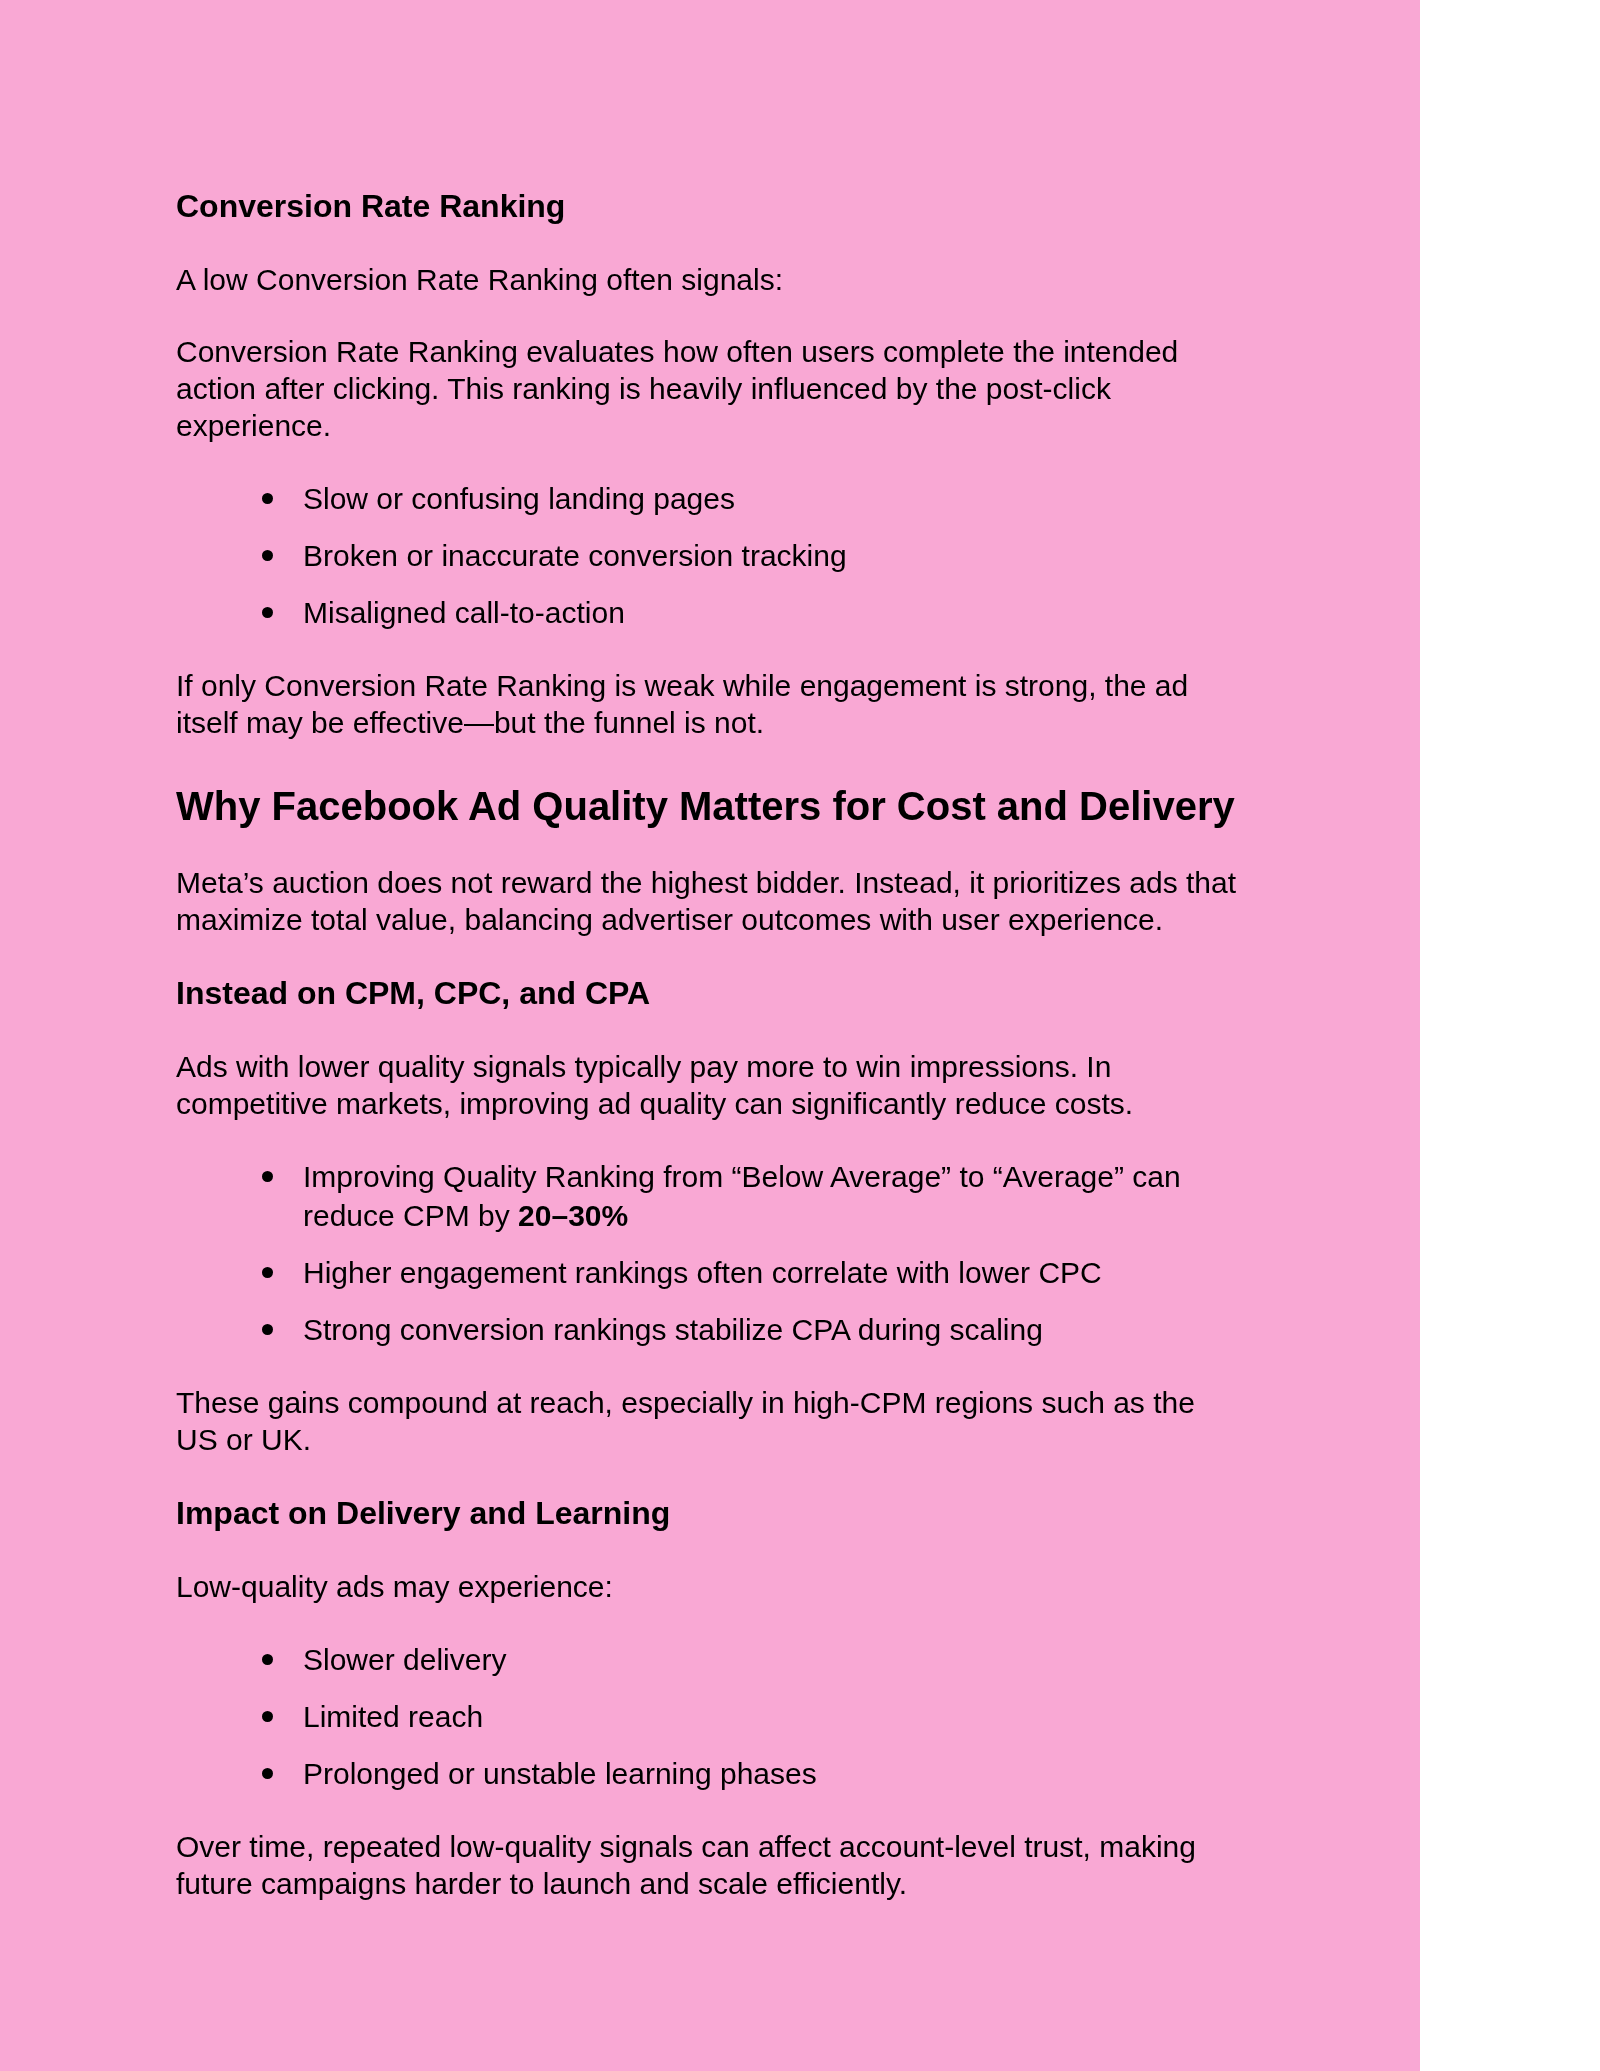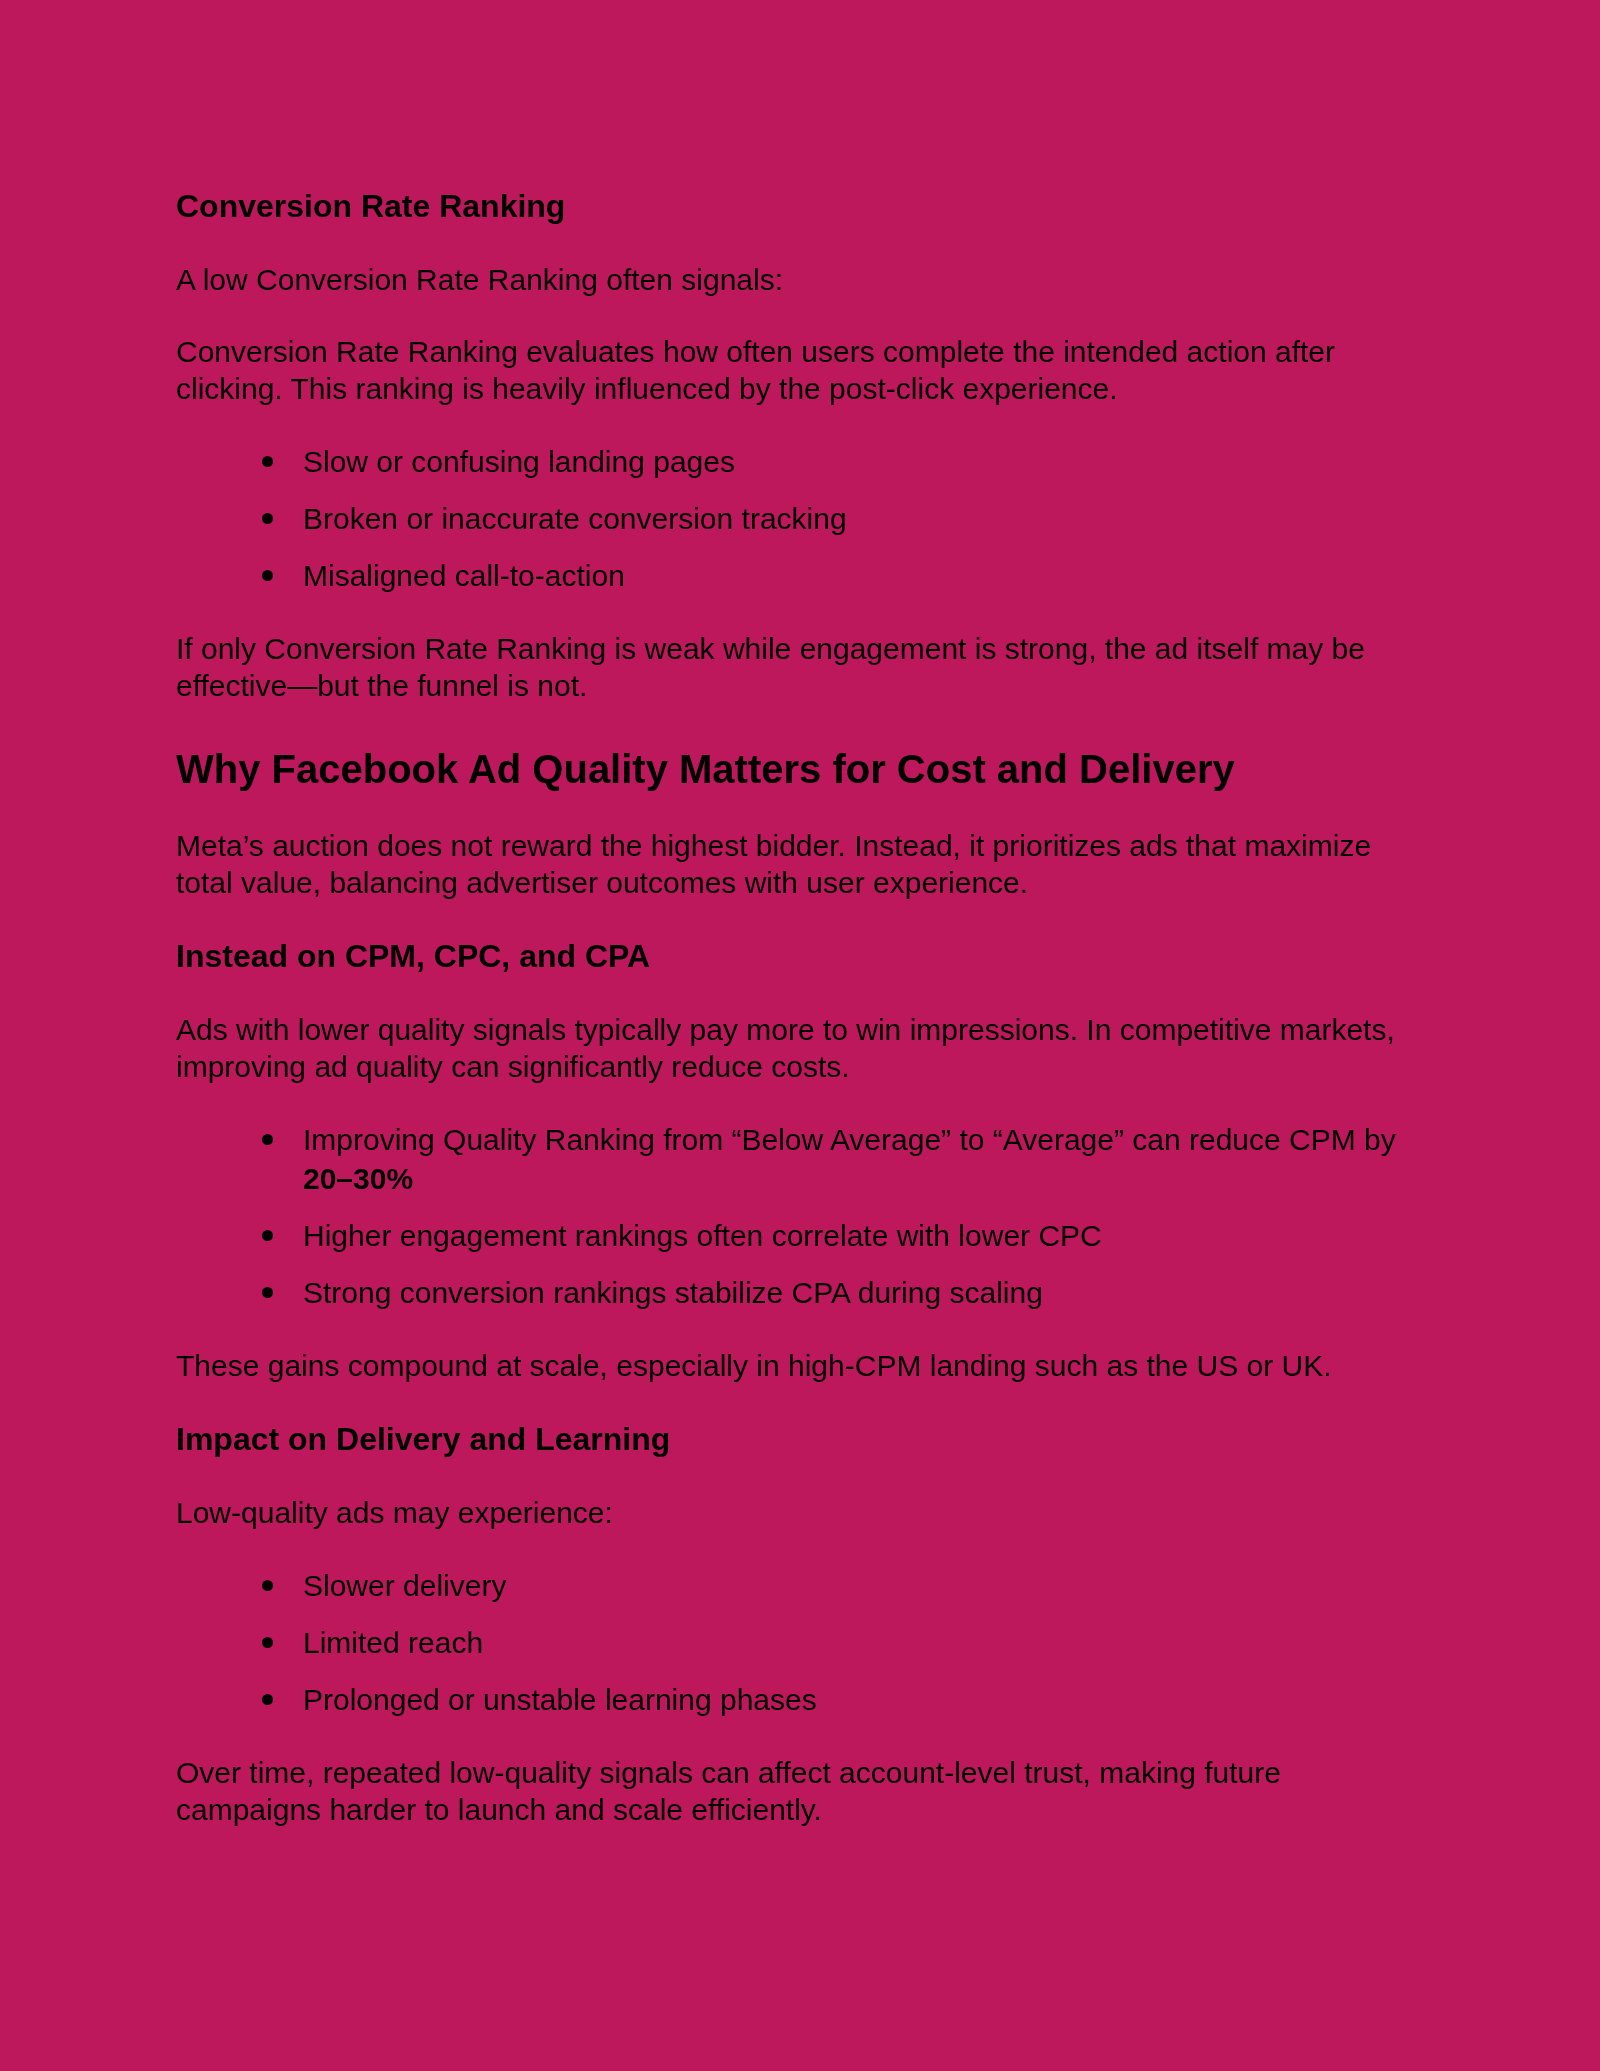--- a/index.html
+++ b/index.html
@@ -2,25 +2,25 @@
 <html><head>
 <meta charset="utf-8">
 <style>
   html, body {
     margin: 0;
     padding: 0;
     background: #ffffff;
   }
   .page {
     position: relative;
-    width: 1600px;
+    width: 1420px;
     height: 2071px;
     box-sizing: border-box;
     padding: 186px 176px 0 176px;
-    background: #be185d;
+    background: #f9a8d4;
     color: #000000;
     font-family: "Liberation Sans", sans-serif;
     font-size: 30px;
     line-height: 37px;
     overflow: hidden;
   }
   .page > :first-child { margin-top: 0; }
   p.doc-p {
     margin: 35px 0 0 0;
   }
@@ -86,21 +86,21 @@
 
   <p class="doc-p">Ads with lower quality signals typically pay more to win impressions. In competitive markets, improving ad quality can significantly reduce costs.</p>
 
 
   <ul class="doc-ul">
     <li><span>Improving Quality Ranking from “Below Average” to “Average” can reduce CPM by </span><span class="bold">20–30%</span></li>
     <li><span>Higher engagement rankings often correlate with lower CPC</span></li>
     <li><span>Strong conversion rankings stabilize CPA during scaling</span></li>
   </ul>
 
-  <p class="doc-p">These gains compound at scale, especially in high-CPM landing such as the US or UK.</p>
+  <p class="doc-p">These gains compound at reach, especially in high-CPM regions such as the US or UK.</p>
 
   <h3 class="doc-h3">Impact on Delivery and Learning</h3>
 
   <p class="doc-p">Low-quality ads may experience:</p>
 
   <ul class="doc-ul">
     <li><span>Slower delivery</span></li>
     <li><span>Limited reach</span></li>
     <li><span>Prolonged or unstable learning phases</span></li>
   </ul>

